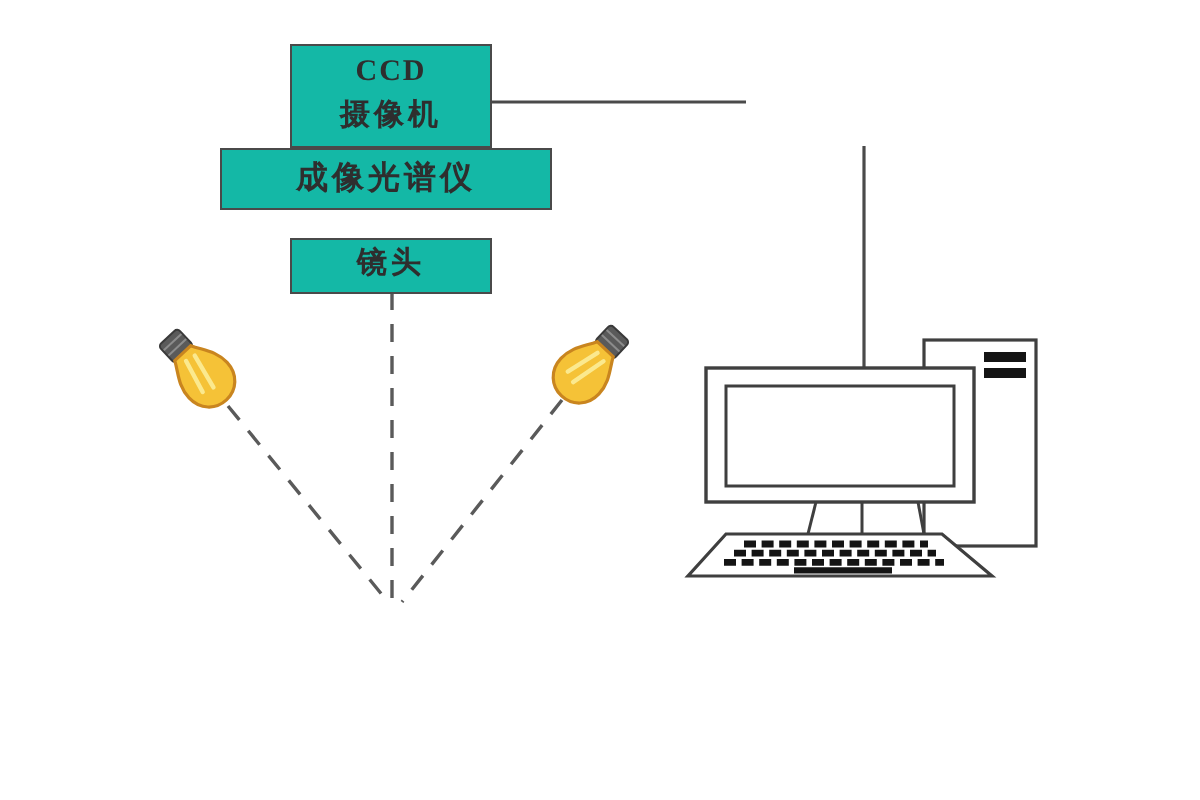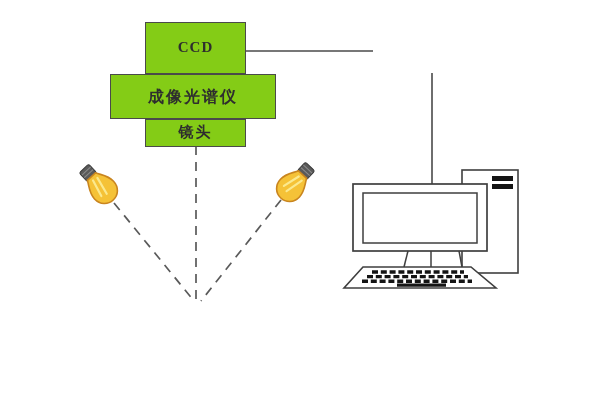--- a/index.html
+++ b/index.html
@@ -2,27 +2,27 @@
 <html><head>
 <meta charset="utf-8">
 <style>
   html,body{margin:0;padding:0;background:#ffffff;}
   .stage{
     position:relative;width:600px;height:400px;background:#ffffff;overflow:hidden;
     font-family:"Liberation Serif","DejaVu Serif",serif;color:#2e2e2e;
   }
   svg.layer{position:absolute;left:0;top:0;width:600px;height:400px;}
   .box{
-    position:absolute;background:#84cc16;border:1.6px solid #4a4a4a;box-sizing:border-box;
+    position:absolute;background:#14b8a6;border:1.6px solid #4a4a4a;box-sizing:border-box;
     display:flex;flex-direction:column;align-items:center;justify-content:center;
     text-align:center;font-weight:600;letter-spacing:2px;line-height:1.45;
   }
   #box-ccd{left:145px;top:22px;width:101px;height:52px;font-size:15px;}
   #box-ccd .ln1{letter-spacing:1px;}
-  #box-spec{left:110px;top:74px;width:166px;height:45px;font-size:16px;}
+  #box-spec{left:110px;top:74px;width:166px;height:31px;font-size:16px;}
   #box-lens{left:145px;top:119px;width:101px;height:28px;font-size:15px;font-family:Liberation Serif, serif;}
   #box-ctrl{left:373px;top:30px;width:117px;height:43px;font-size:15px;}
   #box-target{left:138px;top:305px;width:115px;height:47px;font-size:15px;}
 </style>
 </head>
 <body>
 
 <div class="stage">
 
   <svg class="layer" viewBox="0 0 600 400">
@@ -67,20 +67,21 @@
       <line x1="-6" y1="-24.5" x2="6" y2="-24.5" stroke="#8c8c8c" stroke-width="1"></line>
       <line x1="-6" y1="-21" x2="6" y2="-21" stroke="#8c8c8c" stroke-width="1"></line>
       <path d="M -5.5,-17 C -8.5,-11 -13,-6.5 -13,1.5 C -13,9.5 -7.2,15 0,15 C 7.2,15 13,9.5 13,1.5 C 13,-6.5 8.5,-11 5.5,-17 Z" fill="#f5c237" stroke="#c9851f" stroke-width="1.6"></path>
       <path d="M -1.5,-13 L -6,4" stroke="#fbe98e" stroke-width="2.2" fill="none" stroke-linecap="round"></path>
       <path d="M 3.5,-12 L -0.5,6" stroke="#fbe98e" stroke-width="2.2" fill="none" stroke-linecap="round"></path>
     </g>
   </svg>
 
   <div class="box" id="box-ccd">
     <div class="ln1">CCD</div>
+    <div class="ln2">摄像机</div>
   </div>
 
   <div class="box" id="box-spec">
     <div>成像光谱仪</div>
   </div>
 
   <div class="box" id="box-lens">
     <div>镜头</div>
   </div>
 

